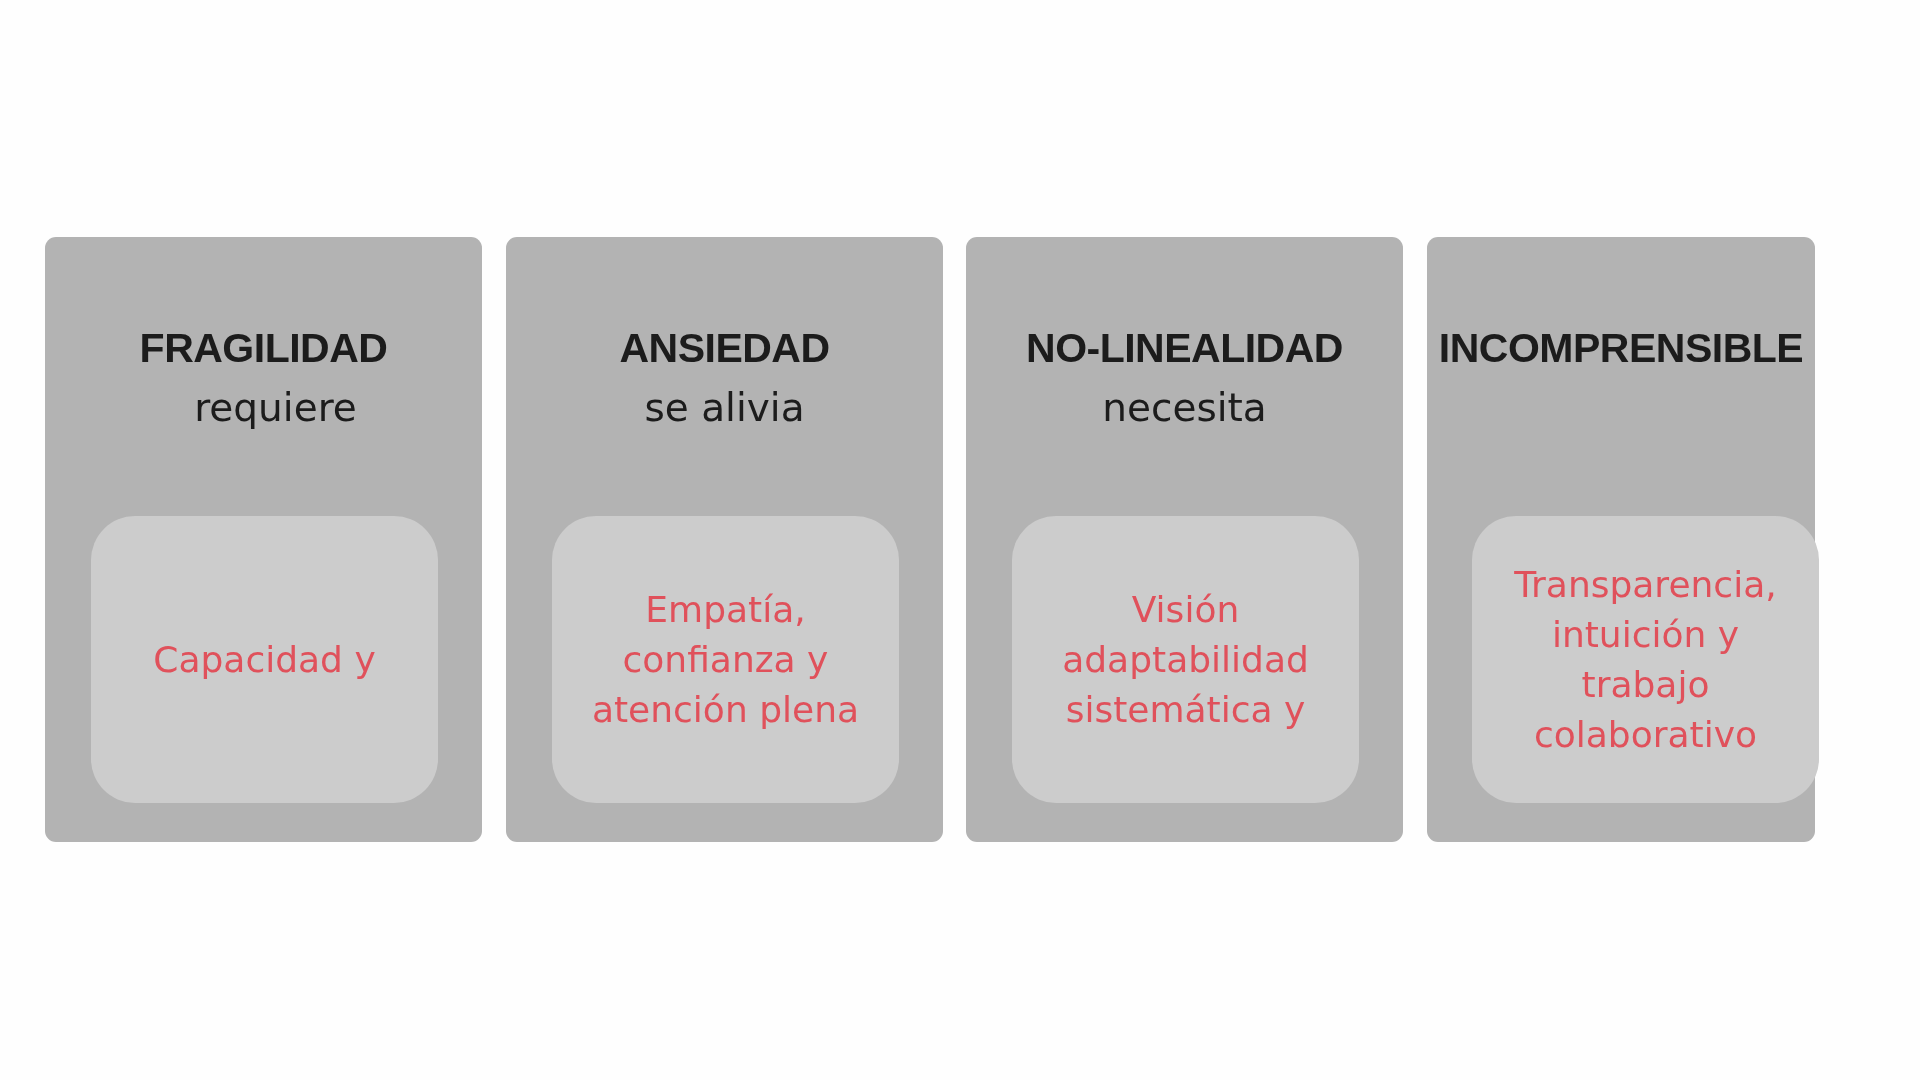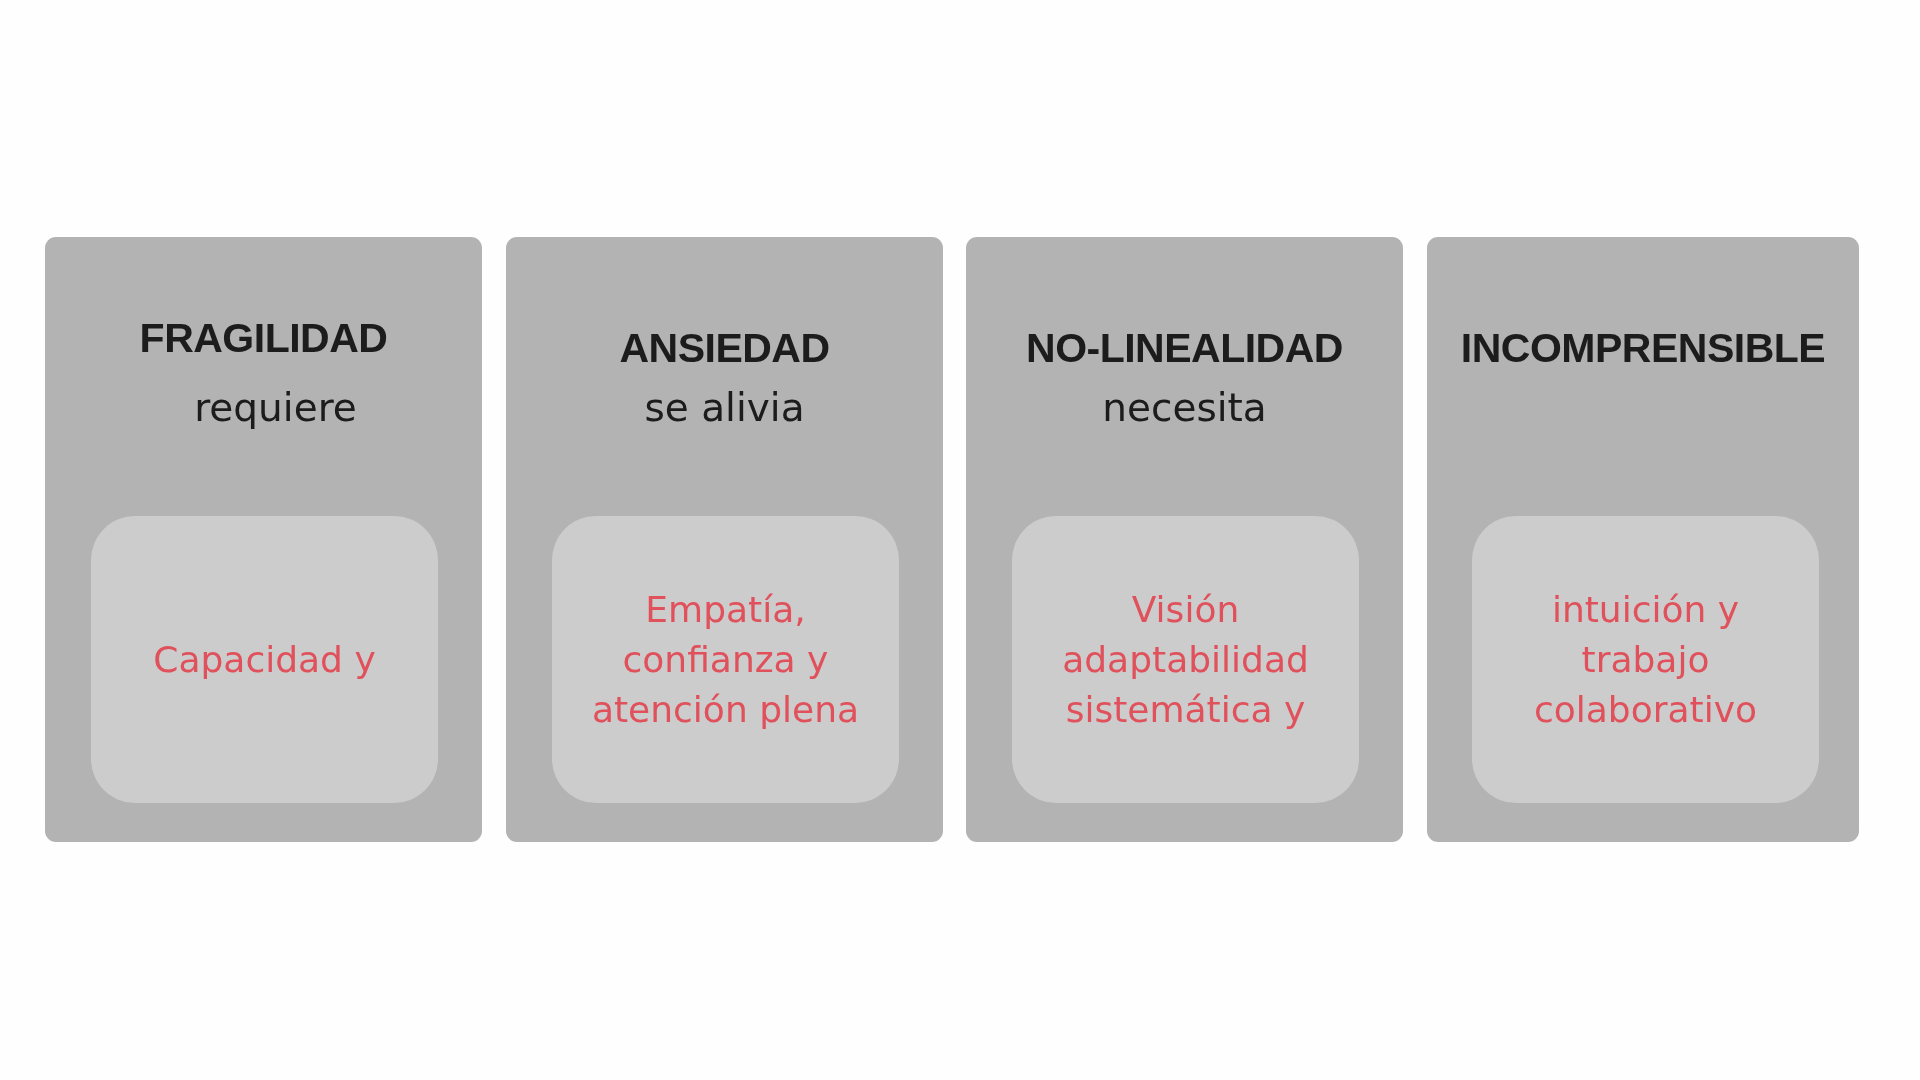--- a/index.html
+++ b/index.html
@@ -68,21 +68,21 @@
       color: #e0515b;
       padding: 0 6px;
     }
   </style>
 </head>
 <body>
 
 <div class="stage">
 
   <div class="card" style="left:45px;">
-    <div class="card-title" style="top:76px;">FRAGILIDAD</div>
+    <div class="card-title" style="top:86px;">FRAGILIDAD</div>
     <div class="card-verb" style="top:146px;padding-left:24px;">requiere</div>
     <div class="card-inner">
       <div class="card-answer">
         <div>Capacidad y</div>
       </div>
     </div>
   </div>
 
   <div class="card" style="left:506px;">
     <div class="card-title" style="top:86px;">ANSIEDAD</div>
@@ -101,24 +101,25 @@
     <div class="card-verb" style="top:146px;">necesita</div>
     <div class="card-inner">
       <div class="card-answer">
         <div>Visión</div>
         <div>adaptabilidad</div>
         <div>sistemática y</div>
       </div>
     </div>
   </div>
 
-  <div class="card" style="left:1427px; width:388px;padding-left:44px;">
+  <div class="card" style="left:1427px; width:388px;">
     <div class="card-title" style="top:86px;">INCOMPRENSIBLE</div>
     <div class="card-inner" style="left:45px;">
       <div class="card-answer">
+        <div>Transparencia,</div>
         <div>intuición y</div>
         <div>trabajo</div>
         <div>colaborativo</div>
       </div>
     </div>
   </div>
 
 </div>
 
 </body></html>

